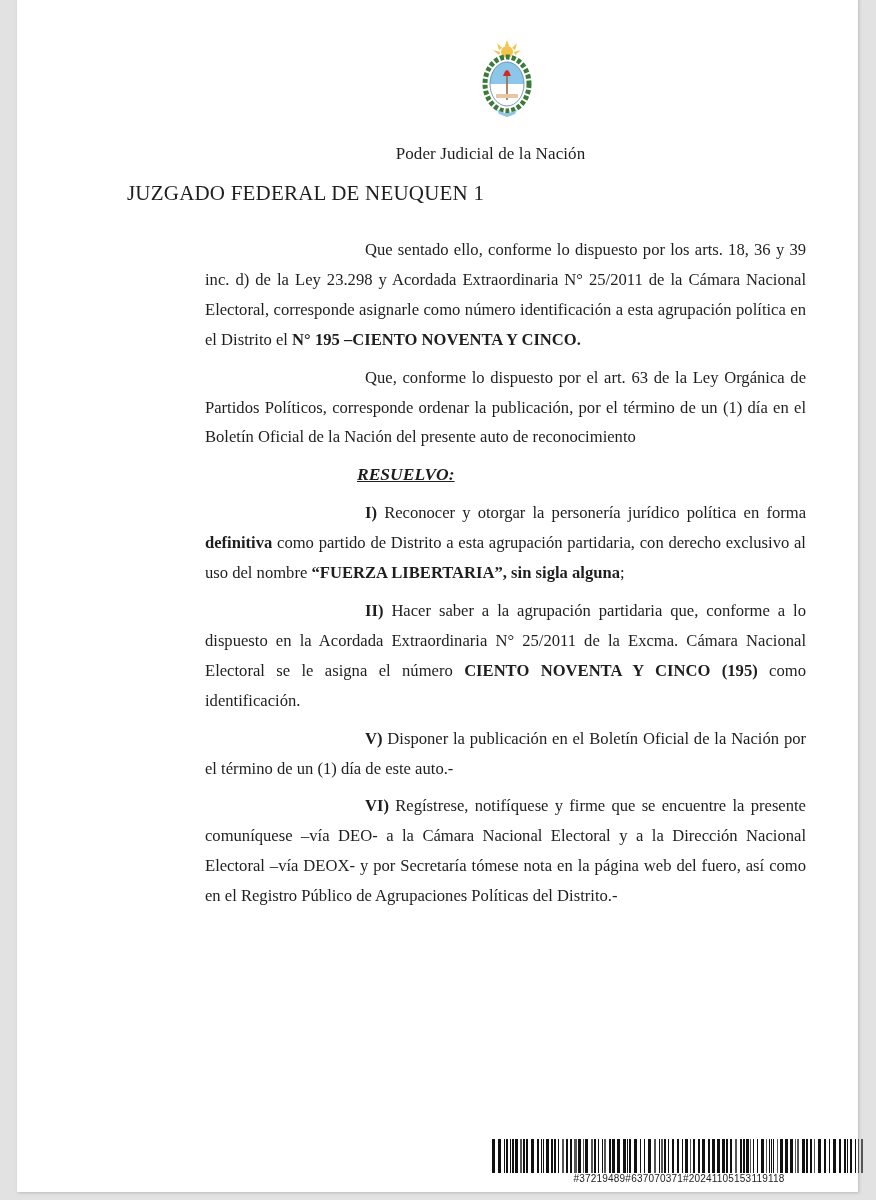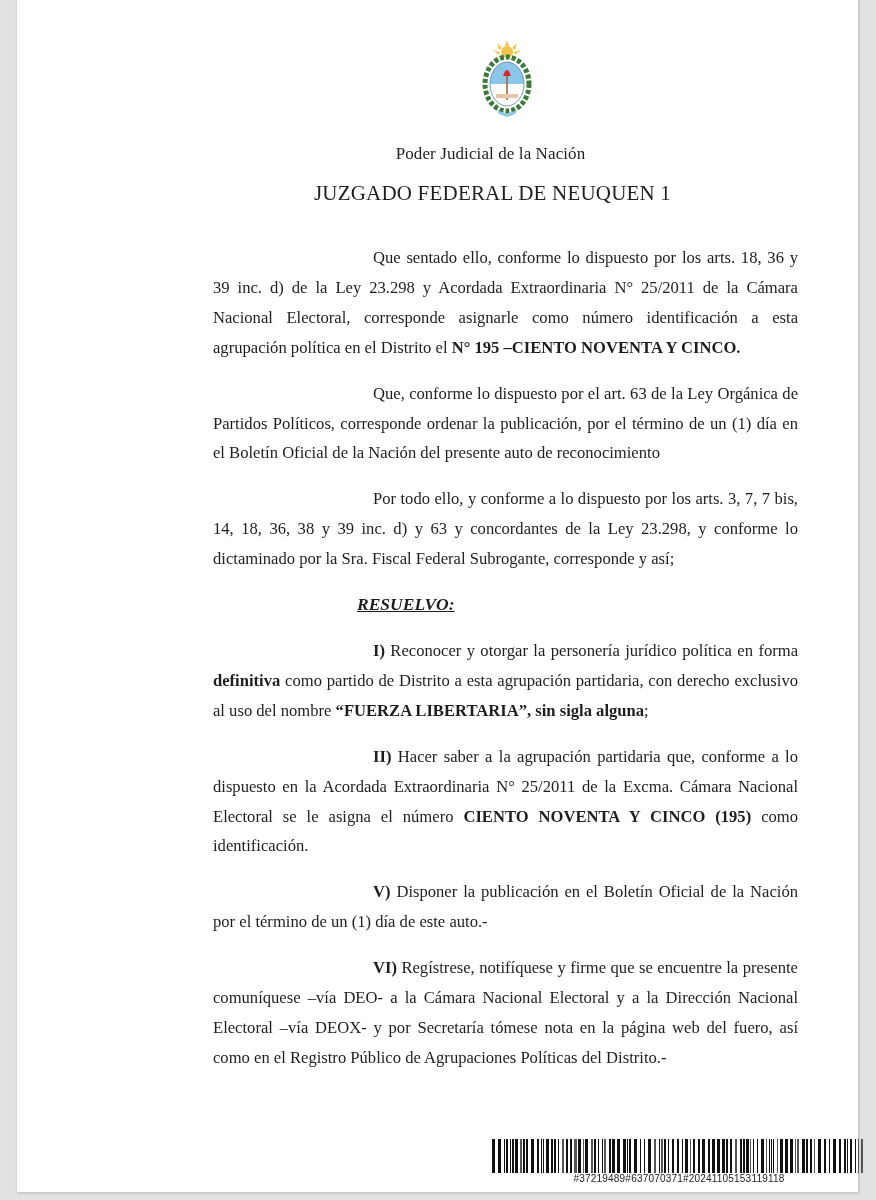--- a/index.html
+++ b/index.html
@@ -19,29 +19,29 @@
   .seal {
     position: absolute; left: 462px; top: 42px; width: 56px; height: 78px;
   }
   .court-name {
     position: absolute; left: 0; right: 0; top: 146px;
     text-align: center; font-size: 17px; letter-spacing: 0.1px;
     padding-left: 106px; box-sizing: border-box;
   }
   .court-title {
     position: absolute; left: 0; right: 0; top: 183px;
-    text-align: center; font-size: 21px; letter-spacing: 0.2px;
+    font-size: 21px; letter-spacing: 0.2px;
     padding-left: 110px; box-sizing: border-box;
   }
   .body-text {
     position: absolute; left: 180px; top: 229px; width: 617px;
     font-size: 16.6px; line-height: 29.9px;
     text-align: justify;
   }
-  .para { margin: 16px; text-indent: 160px; }
+  .para { margin: 8px; text-indent: 160px; }
   .b { font-weight: bold; }
   .resuelvo {
     margin: 0; padding-left: 160px;
     font-weight: bold; text-decoration: underline;
     font-size: 17.5px;
     font-style: italic;
   }
   .barcode-wrap {
     position: absolute; left: 475px; top: 1141px; width: 374px; height: 48px;
   }
@@ -92,23 +92,20 @@
 
   <div class="court-name">Poder Judicial de la Nación</div>
   <div class="court-title">JUZGADO FEDERAL DE NEUQUEN 1</div>
 
   <div class="body-text">
     <p class="para">
       <span>Que sentado ello, conforme lo dispuesto por los arts. 18, 36 y 39 inc. d) de la Ley 23.298 y Acordada Extraordinaria N° 25/2011 de la Cámara Nacional Electoral, corresponde asignarle como número identificación a esta agrupación política en el Distrito el </span><span class="b">N° 195 –CIENTO NOVENTA Y CINCO.</span>
     </p>
     <p class="para">
       <span>Que, conforme lo dispuesto por el art. 63 de la Ley Orgánica de Partidos Políticos, corresponde ordenar la publicación, por el término de un (1) día en el Boletín Oficial de la Nación del presente auto de reconocimiento</span>
-    </p>
-    <p class="para">
-      <span>Por todo ello, y conforme a lo dispuesto por los arts. 3, 7, 7 bis, 14, 18, 36, 38 y 39 inc. d) y 63 y concordantes de la Ley 23.298, y conforme lo dictaminado por la Sra. Fiscal Federal Subrogante, corresponde y así;</span>
     </p>
     <p class="resuelvo">RESUELVO:</p>
 
     <p class="para">
       <span class="b">I)</span><span> Reconocer y otorgar la personería jurídico política en forma </span><span class="b">definitiva</span><span> como partido de Distrito a esta agrupación partidaria, con derecho exclusivo al uso del nombre </span><span class="b">“FUERZA LIBERTARIA”, sin sigla alguna</span><span>;</span>
     </p>
     <p class="para">
       <span class="b">II)</span><span> Hacer saber a la agrupación partidaria que, conforme a lo dispuesto en la Acordada Extraordinaria N° 25/2011 de la Excma. Cámara Nacional Electoral se le asigna el número </span><span class="b">CIENTO NOVENTA Y CINCO (195)</span><span> como identificación.</span>
     </p>
     <p class="para">

